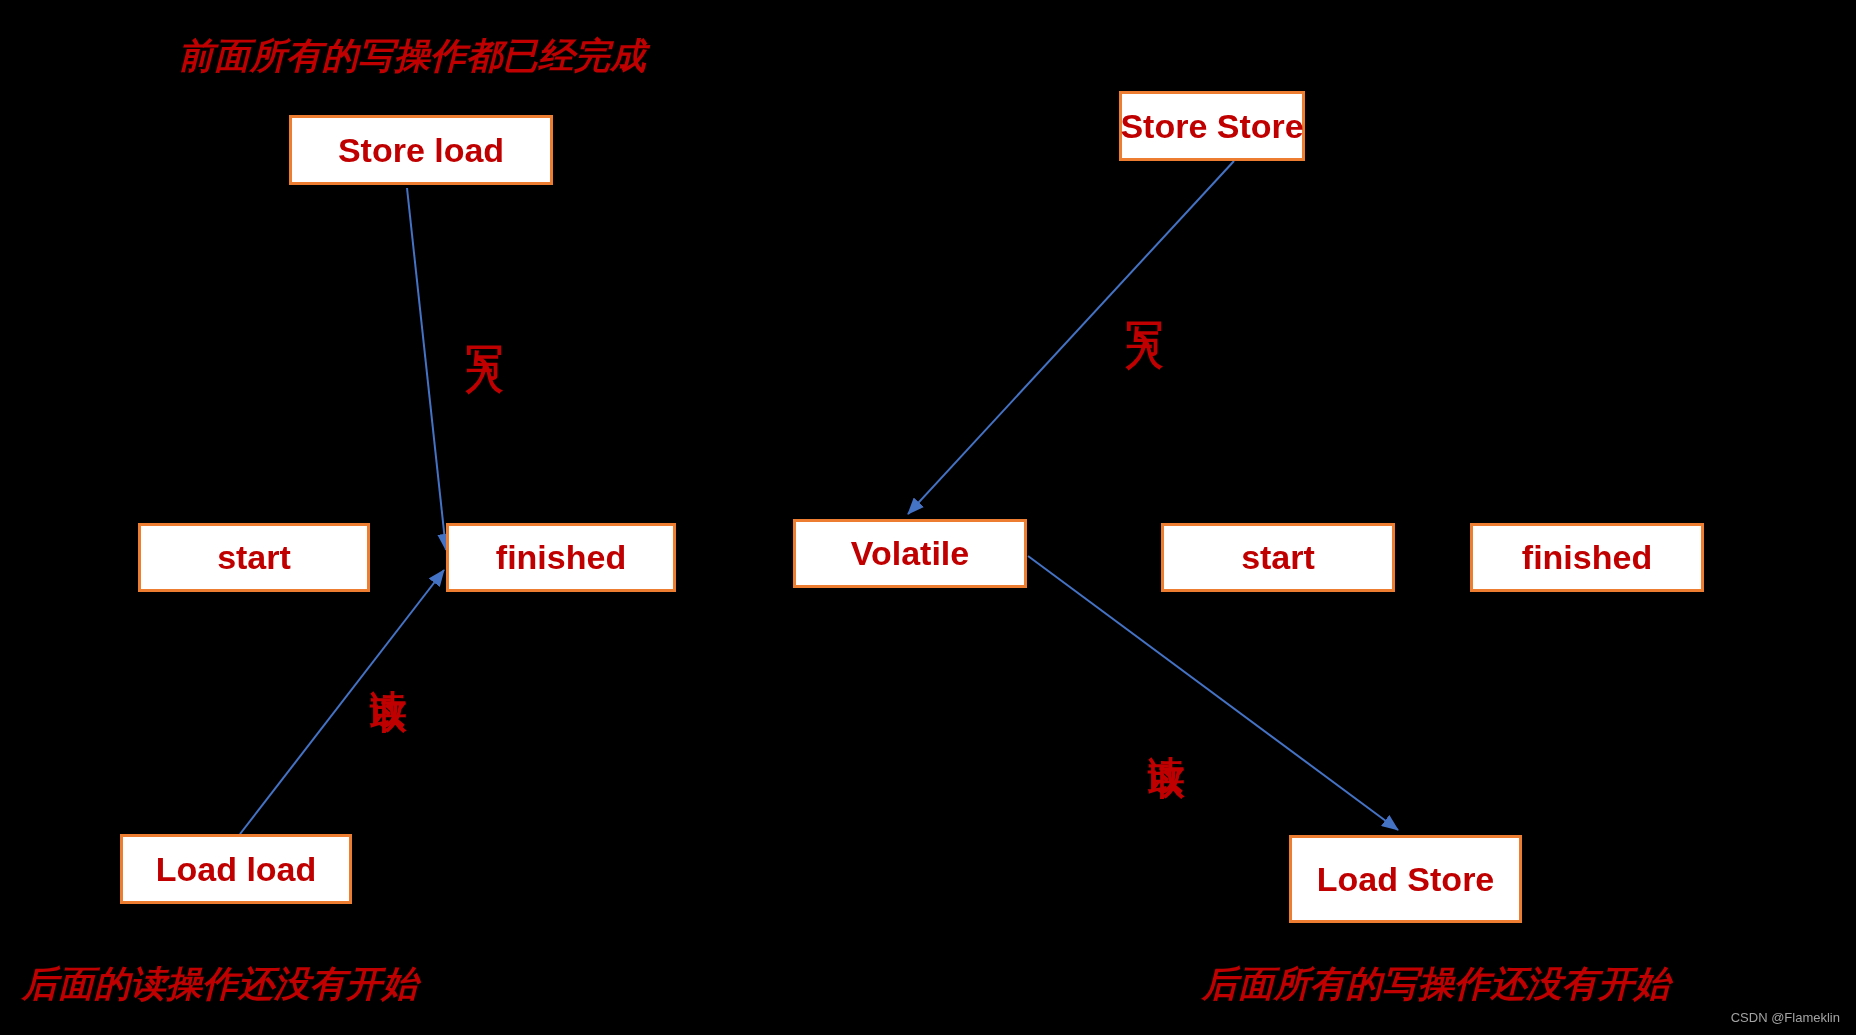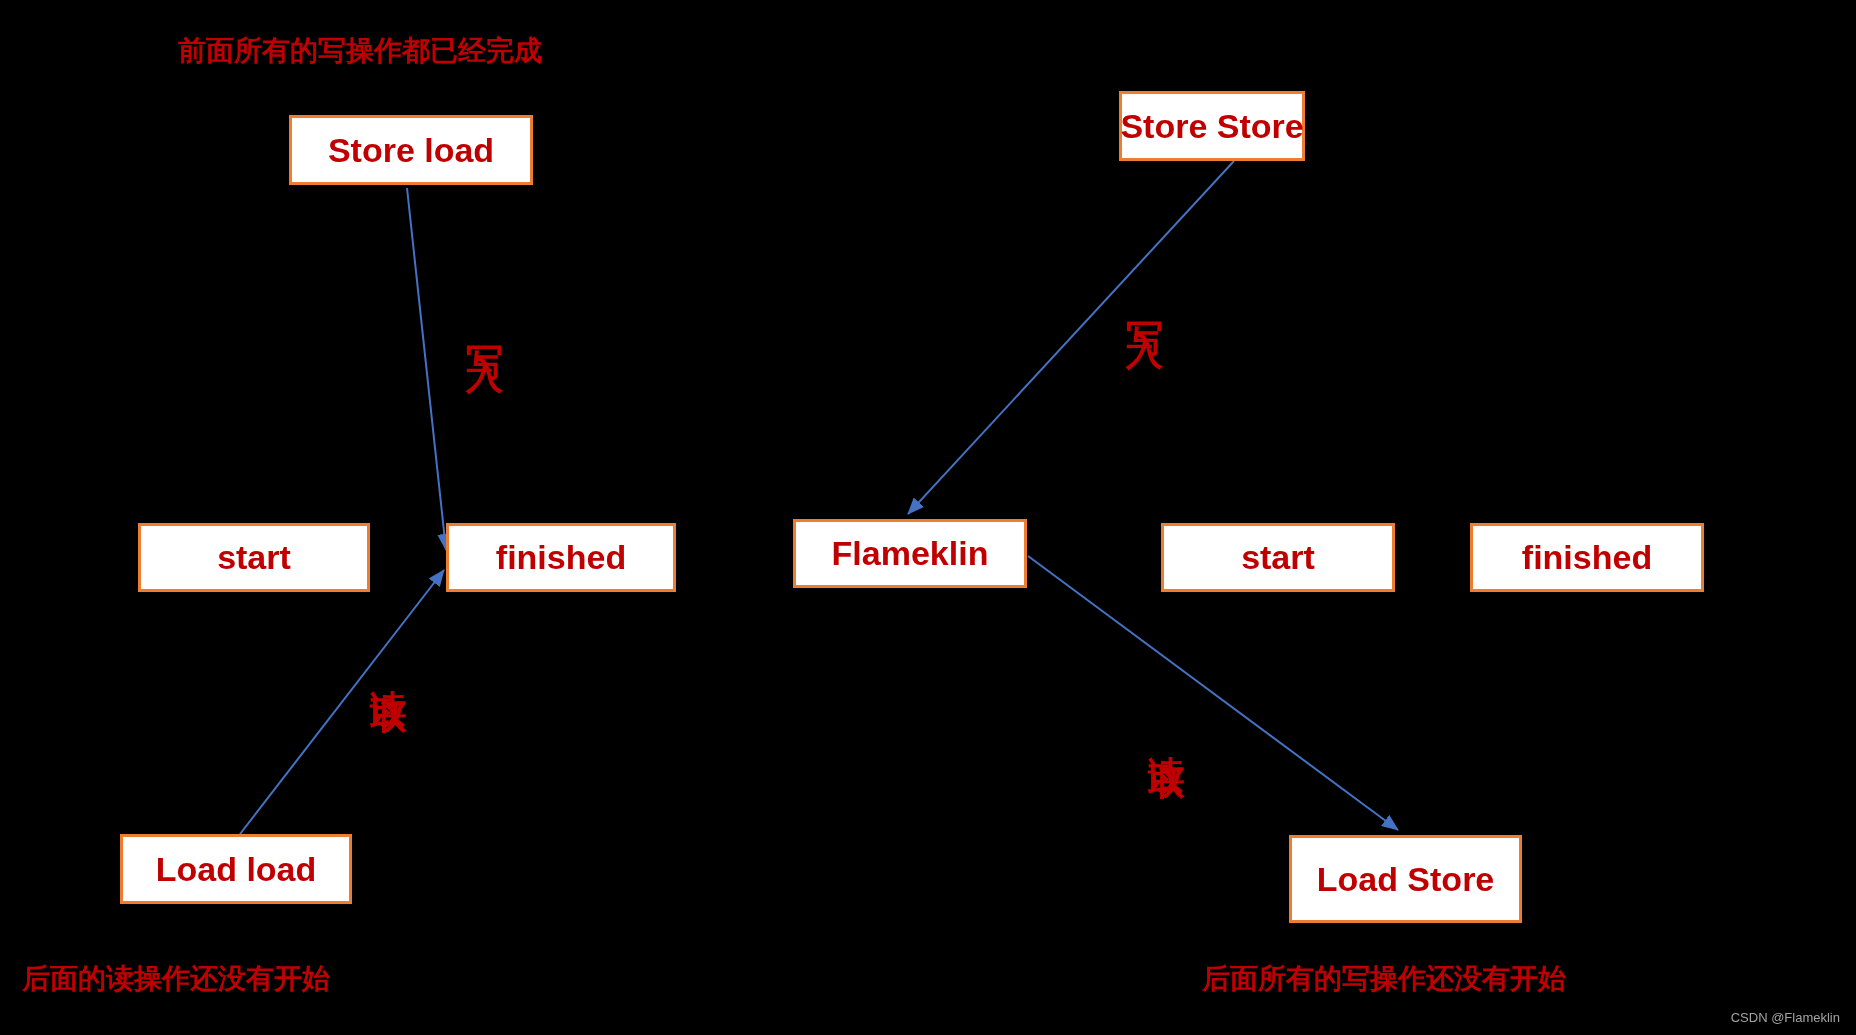--- a/index.html
+++ b/index.html
@@ -31,23 +31,24 @@
     display: flex;
     align-items: center;
     justify-content: center;
     box-sizing: border-box;
     white-space: nowrap;
   }
   .ann {
     position: absolute;
     color: var(--annotation, #C00000);
     font-weight: bold;
-    font-size: 28px;
+    font-size: 36px;
     white-space: nowrap;
     line-height: 1.2;
+    font-style: italic;
   }
   .vlabel {
     position: absolute;
     color: var(--annotation, #C00000);
     font-weight: bold;
     font-size: 37px;
     writing-mode: vertical-rl;
     text-orientation: upright;
     letter-spacing: 9px;
     line-height: 1;
@@ -75,26 +76,26 @@
     <line class="edge" x1="407" y1="188" x2="446" y2="550" marker-end="url(#arrowhead)"></line>
     <line class="edge" x1="240" y1="834" x2="444" y2="570" marker-end="url(#arrowhead)"></line>
     <line class="edge" x1="1234" y1="161" x2="908" y2="514" marker-end="url(#arrowhead)"></line>
     <line class="edge" x1="1028" y1="556" x2="1398" y2="830" marker-end="url(#arrowhead)"></line>
   </svg>
 
   <div class="ann" style="left:178px; top:34px;">前面所有的写操作都已经完成</div>
   <div class="ann" style="left:22px; top:962px;">后面的读操作还没有开始</div>
   <div class="ann" style="left:1202px; top:962px;">后面所有的写操作还没有开始</div>
 
-  <div class="node" style="left:289px; top:115px; width:244px; height:70px;">Store load</div>
+  <div class="node" style="left:289px; top:115px; width:264px; height:70px;">Store load</div>
   <div class="node" style="left:1119px; top:91px; width:186px; height:70px;">Store Store</div>
 
   <div class="node" style="left:138px; top:523px; width:232px; height:69px;">start</div>
   <div class="node" style="left:446px; top:523px; width:230px; height:69px;">finished</div>
-  <div class="node" style="left:793px; top:519px; width:234px; height:69px;">Flameklin</div>
+  <div class="node" style="left:793px; top:519px; width:234px; height:69px;">Volatile</div>
   <div class="node" style="left:1161px; top:523px; width:234px; height:69px;">start</div>
   <div class="node" style="left:1470px; top:523px; width:234px; height:69px;">finished</div>
 
   <div class="node" style="left:120px; top:834px; width:232px; height:70px;">Load load</div>
   <div class="node" style="left:1289px; top:835px; width:233px; height:88px;">Load Store</div>
 
   <div class="vlabel" style="left:466px; top:316px;">写入</div>
   <div class="vlabel" style="left:370px; top:660px;">读取</div>
   <div class="vlabel" style="left:1126px; top:292px;">写入</div>
   <div class="vlabel" style="left:1148px; top:726px;">读取</div>

